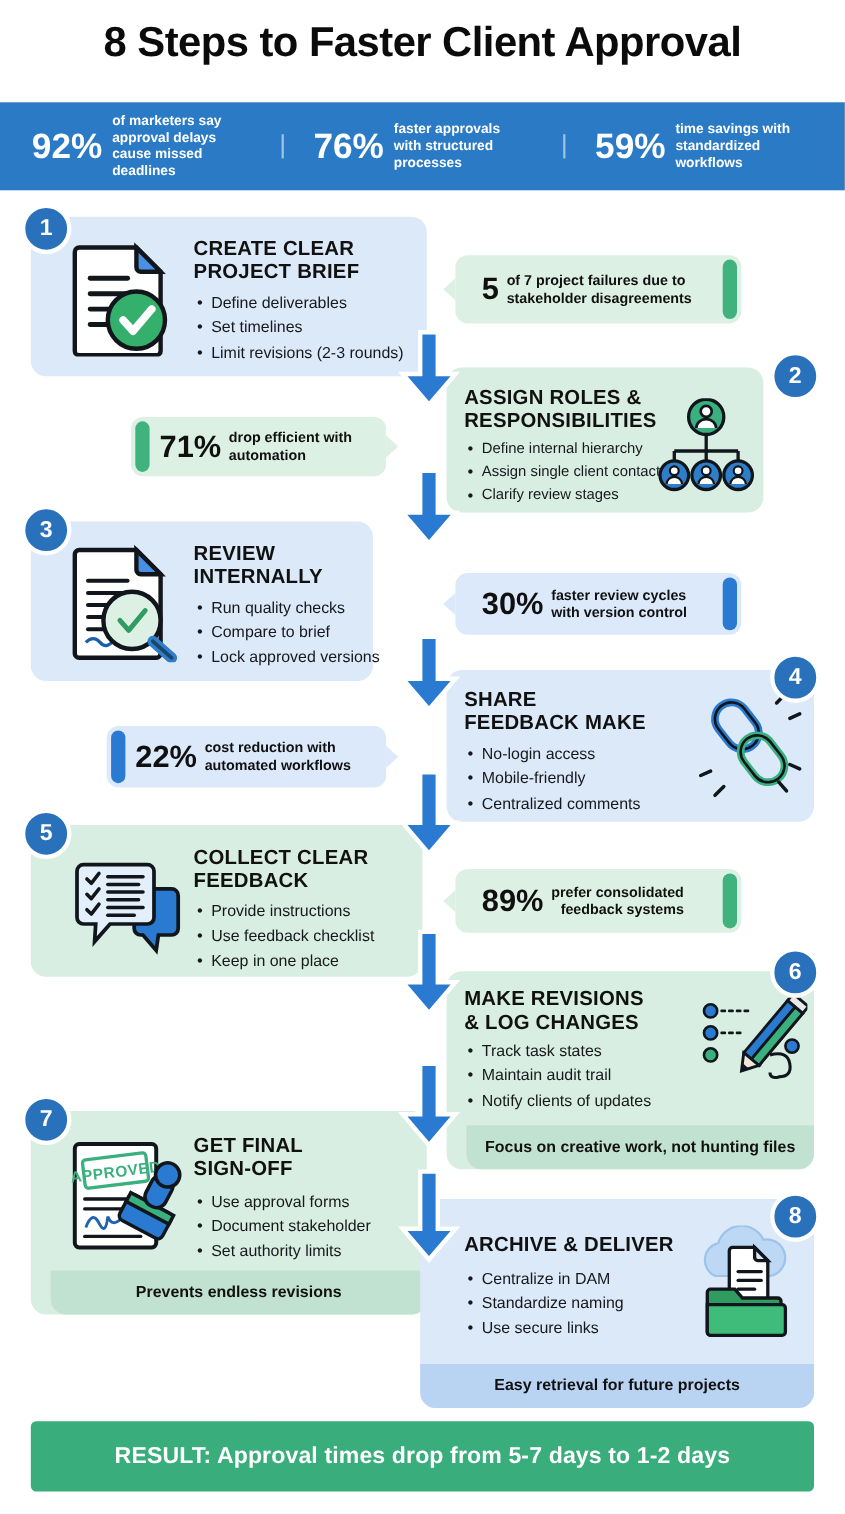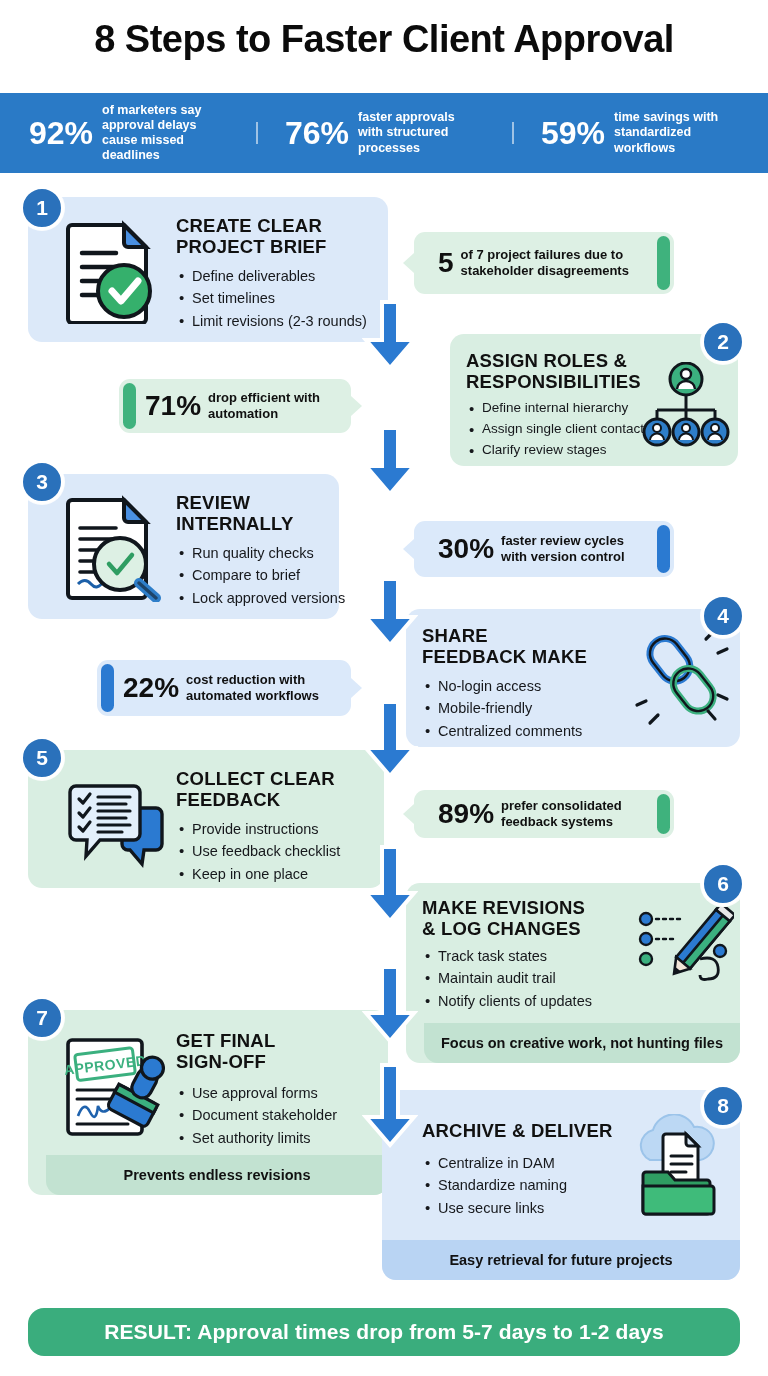--- a/index.html
+++ b/index.html
@@ -103,22 +103,22 @@
 
   .conum{font-size:28px;font-weight:bold;color:#101010;line-height:1;white-space:nowrap;}
   .cotxt{font-size:13px;font-weight:bold;color:#101010;line-height:1.2;}
   .co-flex{display:flex;align-items:center;gap:7px;}
 
   
   .arrow{position:absolute;z-index:5;}
 
   
   .result{
-    position:absolute;left:28px;bottom:20px;width:712px;height:48px;
-    background:#3aad7d;border-radius:16px;
+    position:absolute;left:28px;bottom:20px;width:712px;height:64px;
+    background:#3aad7d;border-radius:5px;
     display:flex;align-items:center;justify-content:center;
     color:#ffffff;font-size:21px;font-weight:bold;letter-spacing:.1px;
   }
 
   .icon{position:absolute;}
 </style>
 </head>
 <body>
 
 <div class="page">
@@ -178,21 +178,21 @@
           <span>project failures due to</span></div>
         <div>stakeholder disagreements</div>
       </div>
     </div>
   </div>
 
   <svg class="arrow" style="left:362px;top:300px;" width="56" height="72" viewBox="0 0 56 72">
     <path d="M20 2 H36 V40 H52 L28 68 L4 40 H20 Z" fill="#2b7ad1" stroke="#ffffff" stroke-width="4"></path>
   </svg>
 
-  <div class="card green" style="left:406px;top:334px;width:288px;height:132px;margin-left:44px;">
+  <div class="card green" style="left:406px;top:334px;width:288px;height:132px;">
     <div class="body"></div>
     <div class="cardinner">
       <div class="ctitle" style="left:16px;top:16px;">
         <div>ASSIGN ROLES &amp;</div>
         <div>RESPONSIBILITIES</div>
       </div>
       <ul class="clist" style="left:18px;top:64px;font-size:13.5px;">
         <li>Define internal hierarchy</li>
         <li>Assign single client contact</li>
         <li>Clarify review stages</li>
@@ -369,21 +369,21 @@
       </div>
       <ul class="clist" style="left:150px;top:68px;">
         <li>Provide instructions</li>
         <li>Use feedback checklist</li>
         <li>Keep in one place</li>
       </ul>
     </div>
   </div>
   <div class="badge" style="left:20px;top:736px;">5</div>
 
-  <div class="callout green tail-left" style="left:414px;top:790px;width:260px;height:48px;padding-left:24px;">
+  <div class="callout green tail-left" style="left:414px;top:790px;width:260px;height:58px;padding-left:24px;text-align:right;">
     <span class="tail"></span>
     <div class="capsule" style="right:4px;"></div>
     <div class="co-flex">
       <div class="conum">89%</div>
       <div class="cotxt">
         <div>prefer consolidated</div>
         <div>feedback systems</div>
       </div>
     </div>
   </div>

